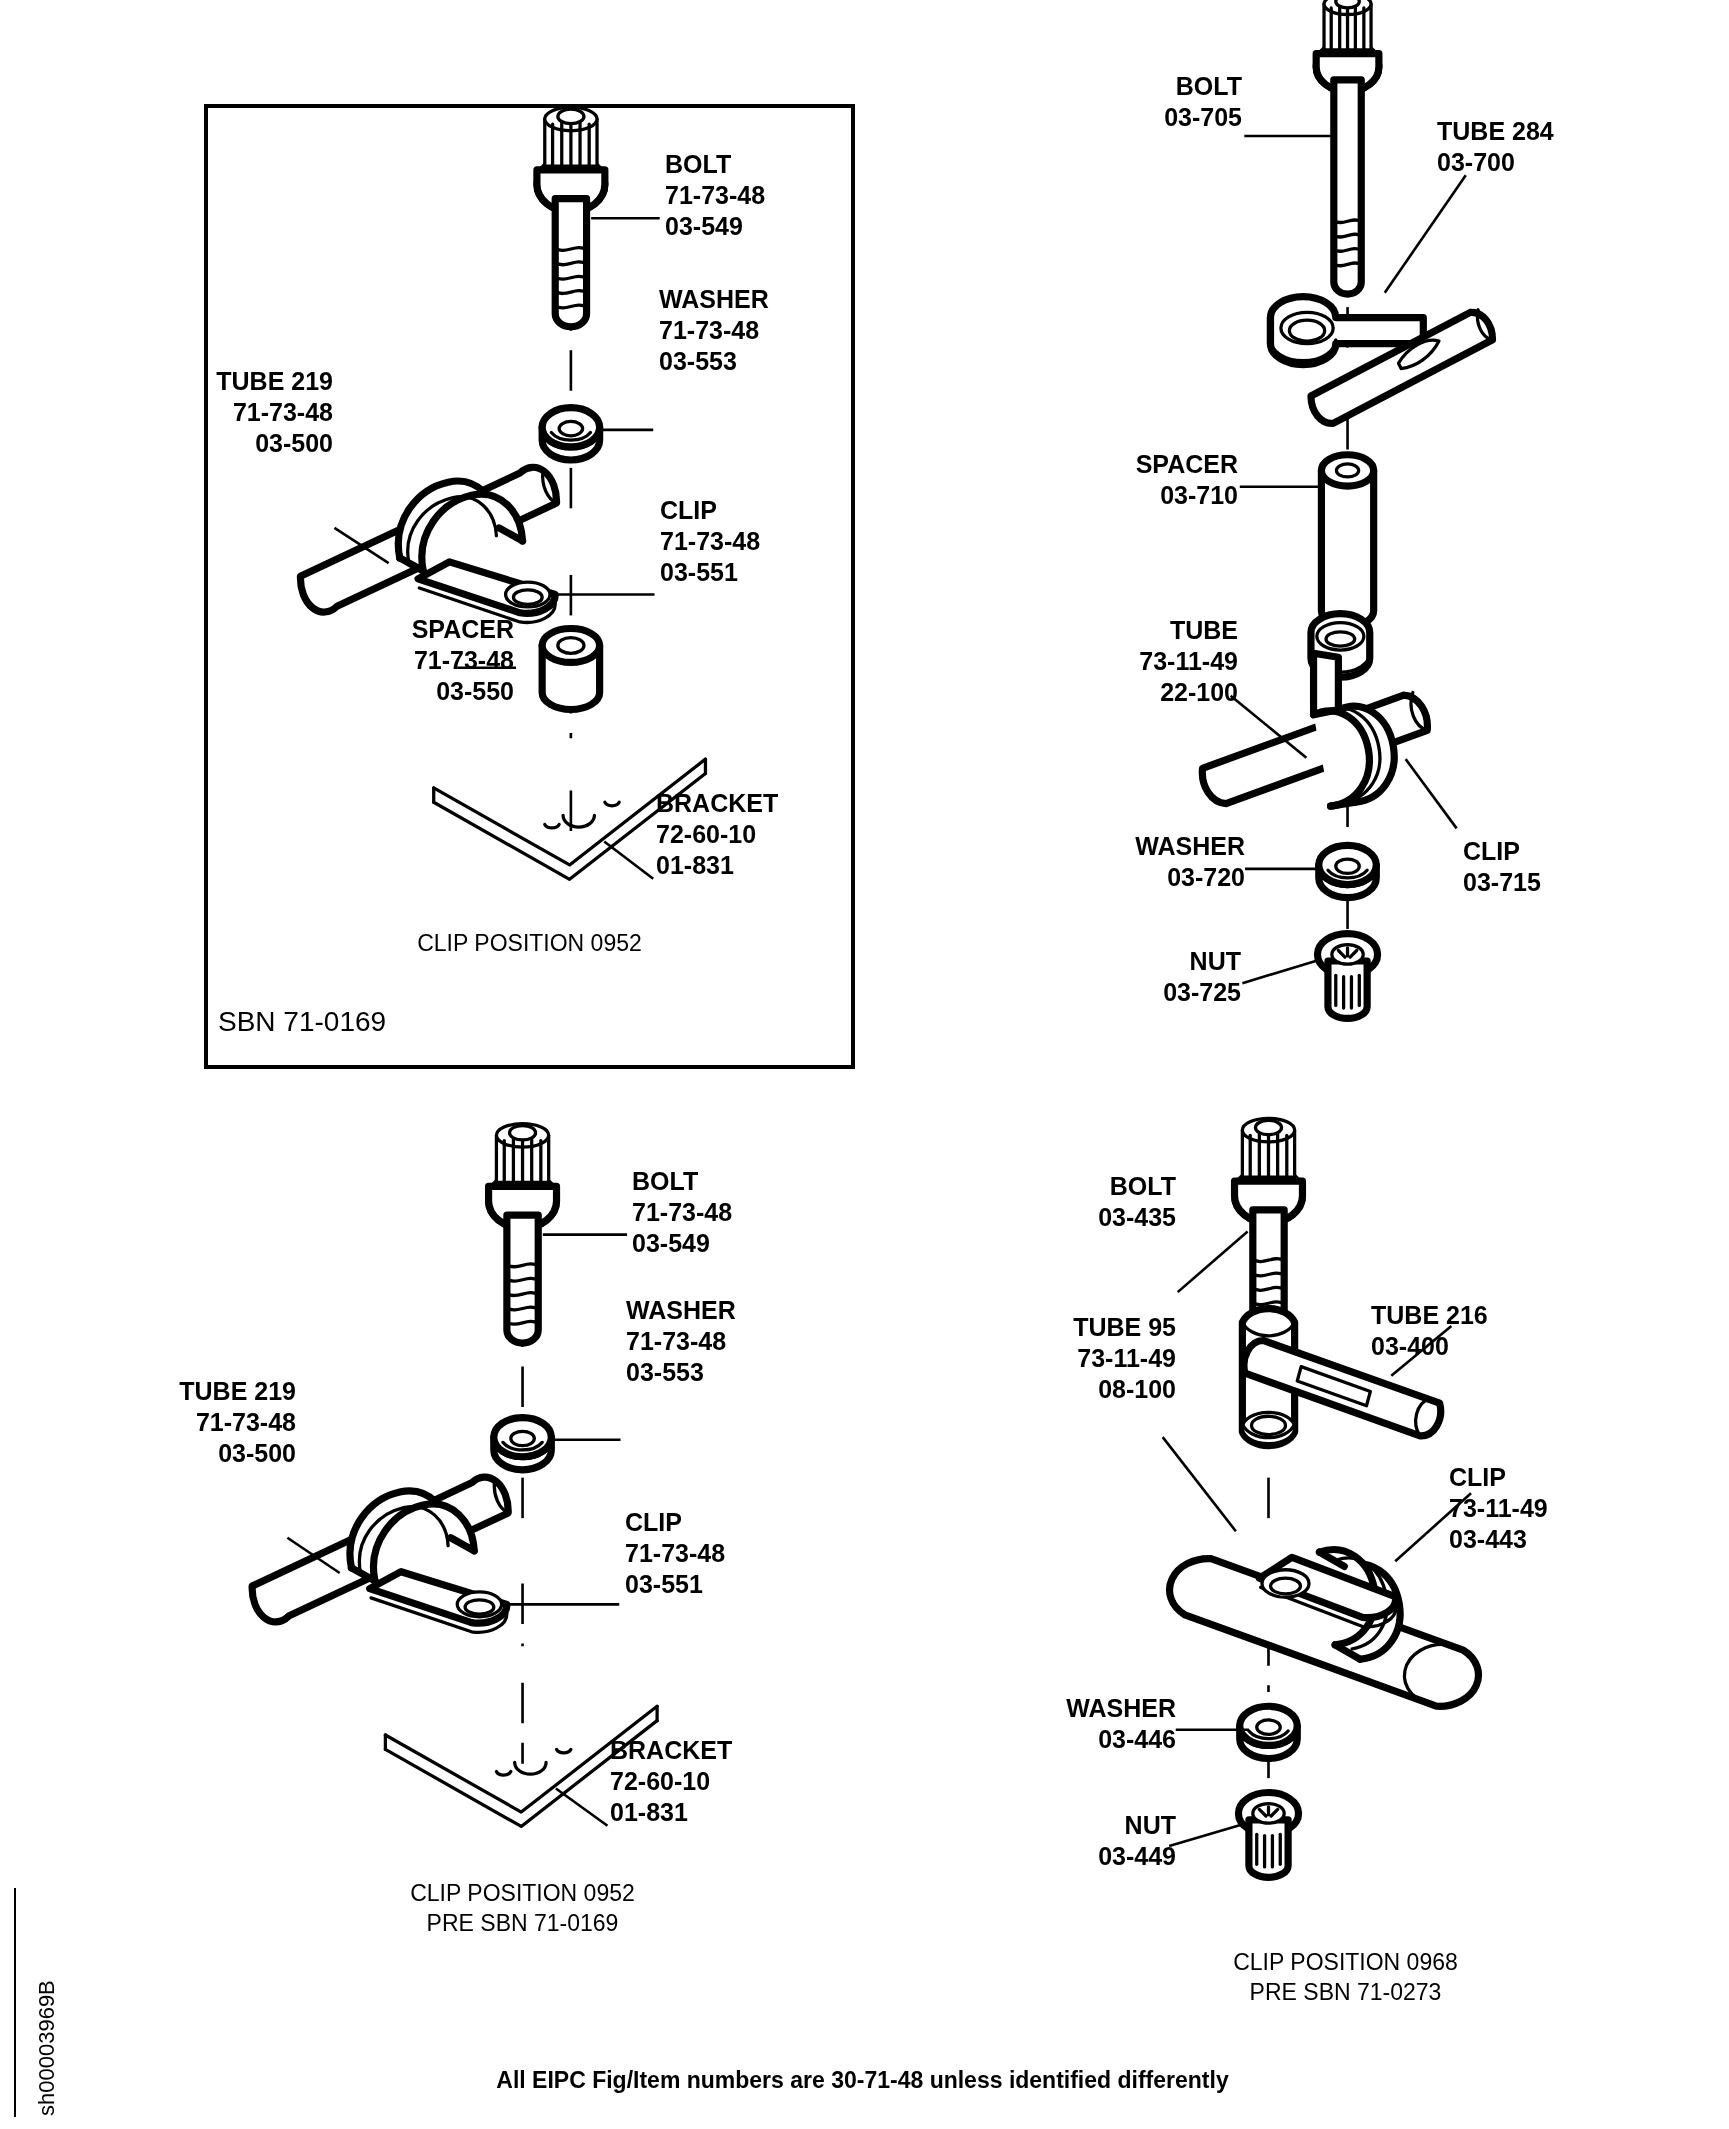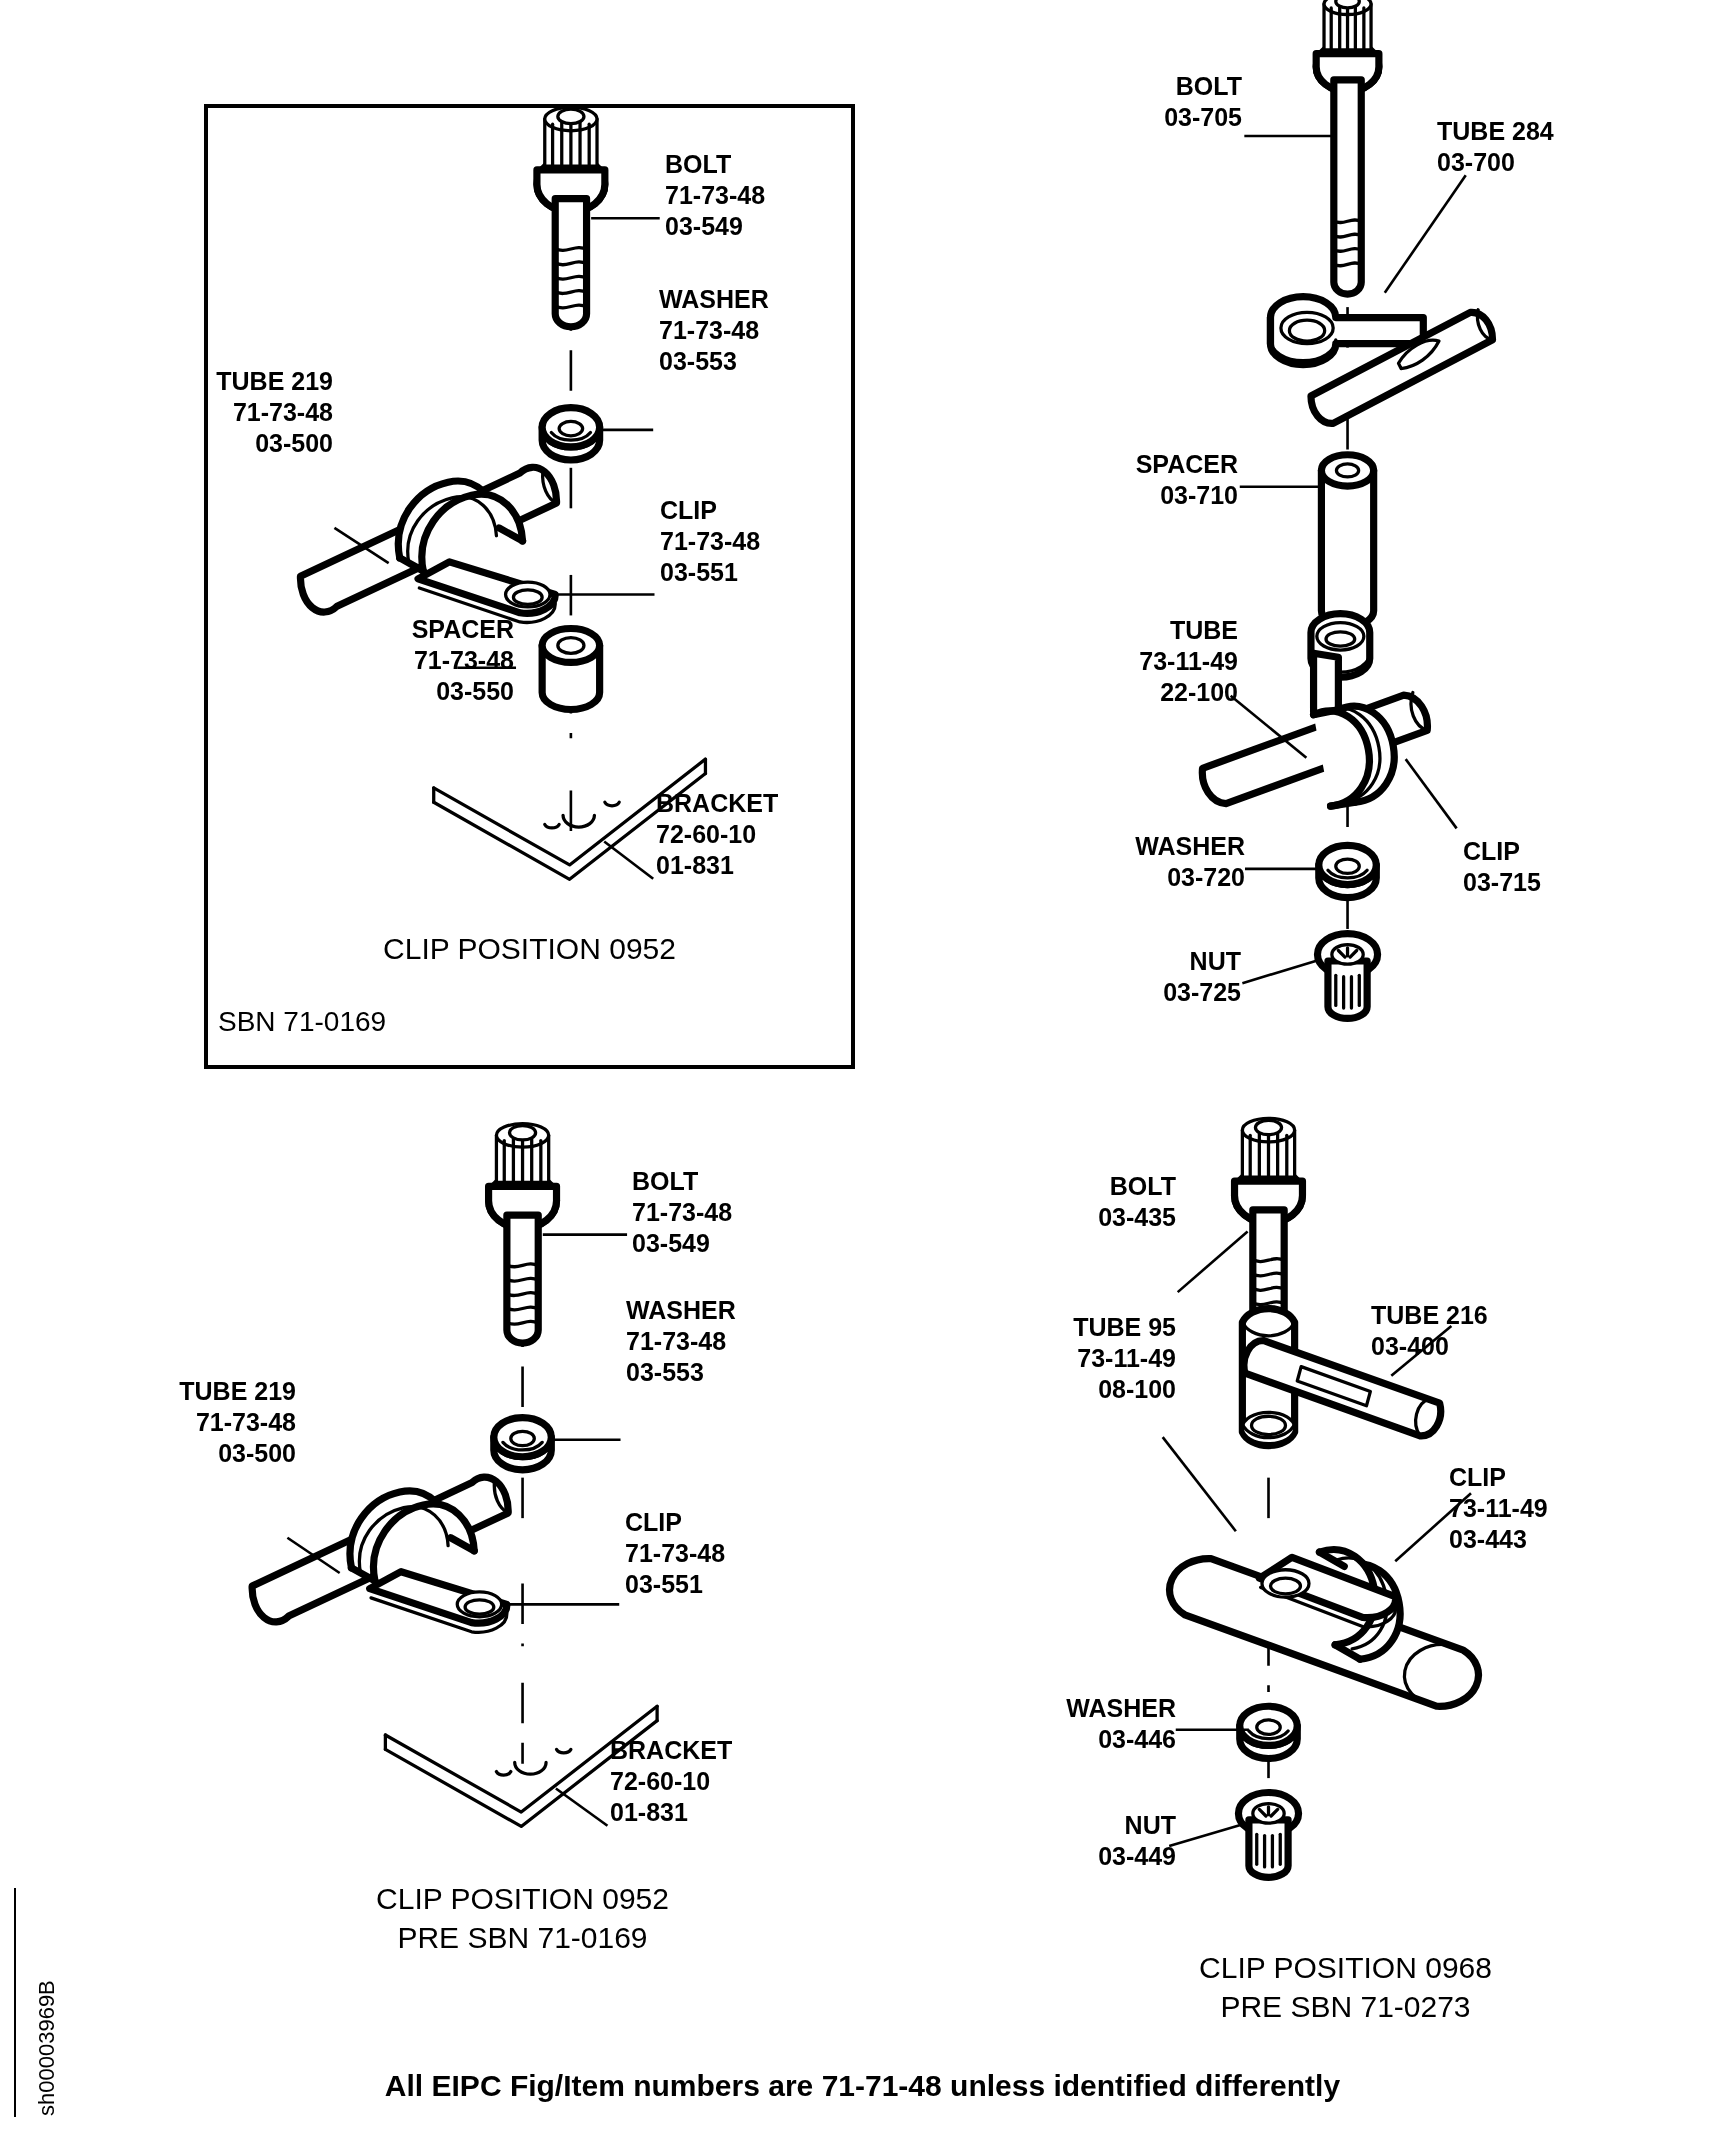--- a/index.html
+++ b/index.html
@@ -21,21 +21,21 @@
     font-weight:700;
     line-height:1.24;
     color:#000;
     white-space:pre;
     letter-spacing:0px;
   }
   .lbl.r{text-align:right;}
   .cap{
     position:absolute;
     font-family:"Liberation Sans", sans-serif;
-    font-size:30px;
+    font-size:23px;
     font-weight:400;
     line-height:1.30;
     color:#000;
     white-space:pre;
     text-align:center;
   }
   .cap.bold{font-weight:700;}
   .frame{
     position:absolute;
     border:4.6px solid #000;
@@ -404,19 +404,19 @@
   <div class="lbl" style="left:1449px; top:1462px;">CLIP
 73-11-49
 03-443</div>
   <div class="lbl r" style="left:960px; top:1693px; width:216px;">WASHER
 03-446</div>
   <div class="lbl r" style="left:960px; top:1810px; width:216px;">NUT
 03-449</div>
   <div class="cap" style="left:1019px; top:1948px; width:653px;">CLIP POSITION 0968
 PRE SBN 71-0273</div>
 
-  <div class="cap bold" style="left:183px; top:2066px; width:1359px;">All EIPC Fig/Item numbers are 71-71-48 unless identified differently</div>
+  <div class="cap bold" style="left:183px; top:2066px; width:1359px;">All EIPC Fig/Item numbers are 30-71-48 unless identified differently</div>
 
   <div class="vrule" style="left:14.4px; top:1888px; width:2px; height:229px;"></div>
   <div class="vertid" style="left:34px; top:2116px;">sh00003969B</div>
 
 </div>
 
 
 </body></html>

